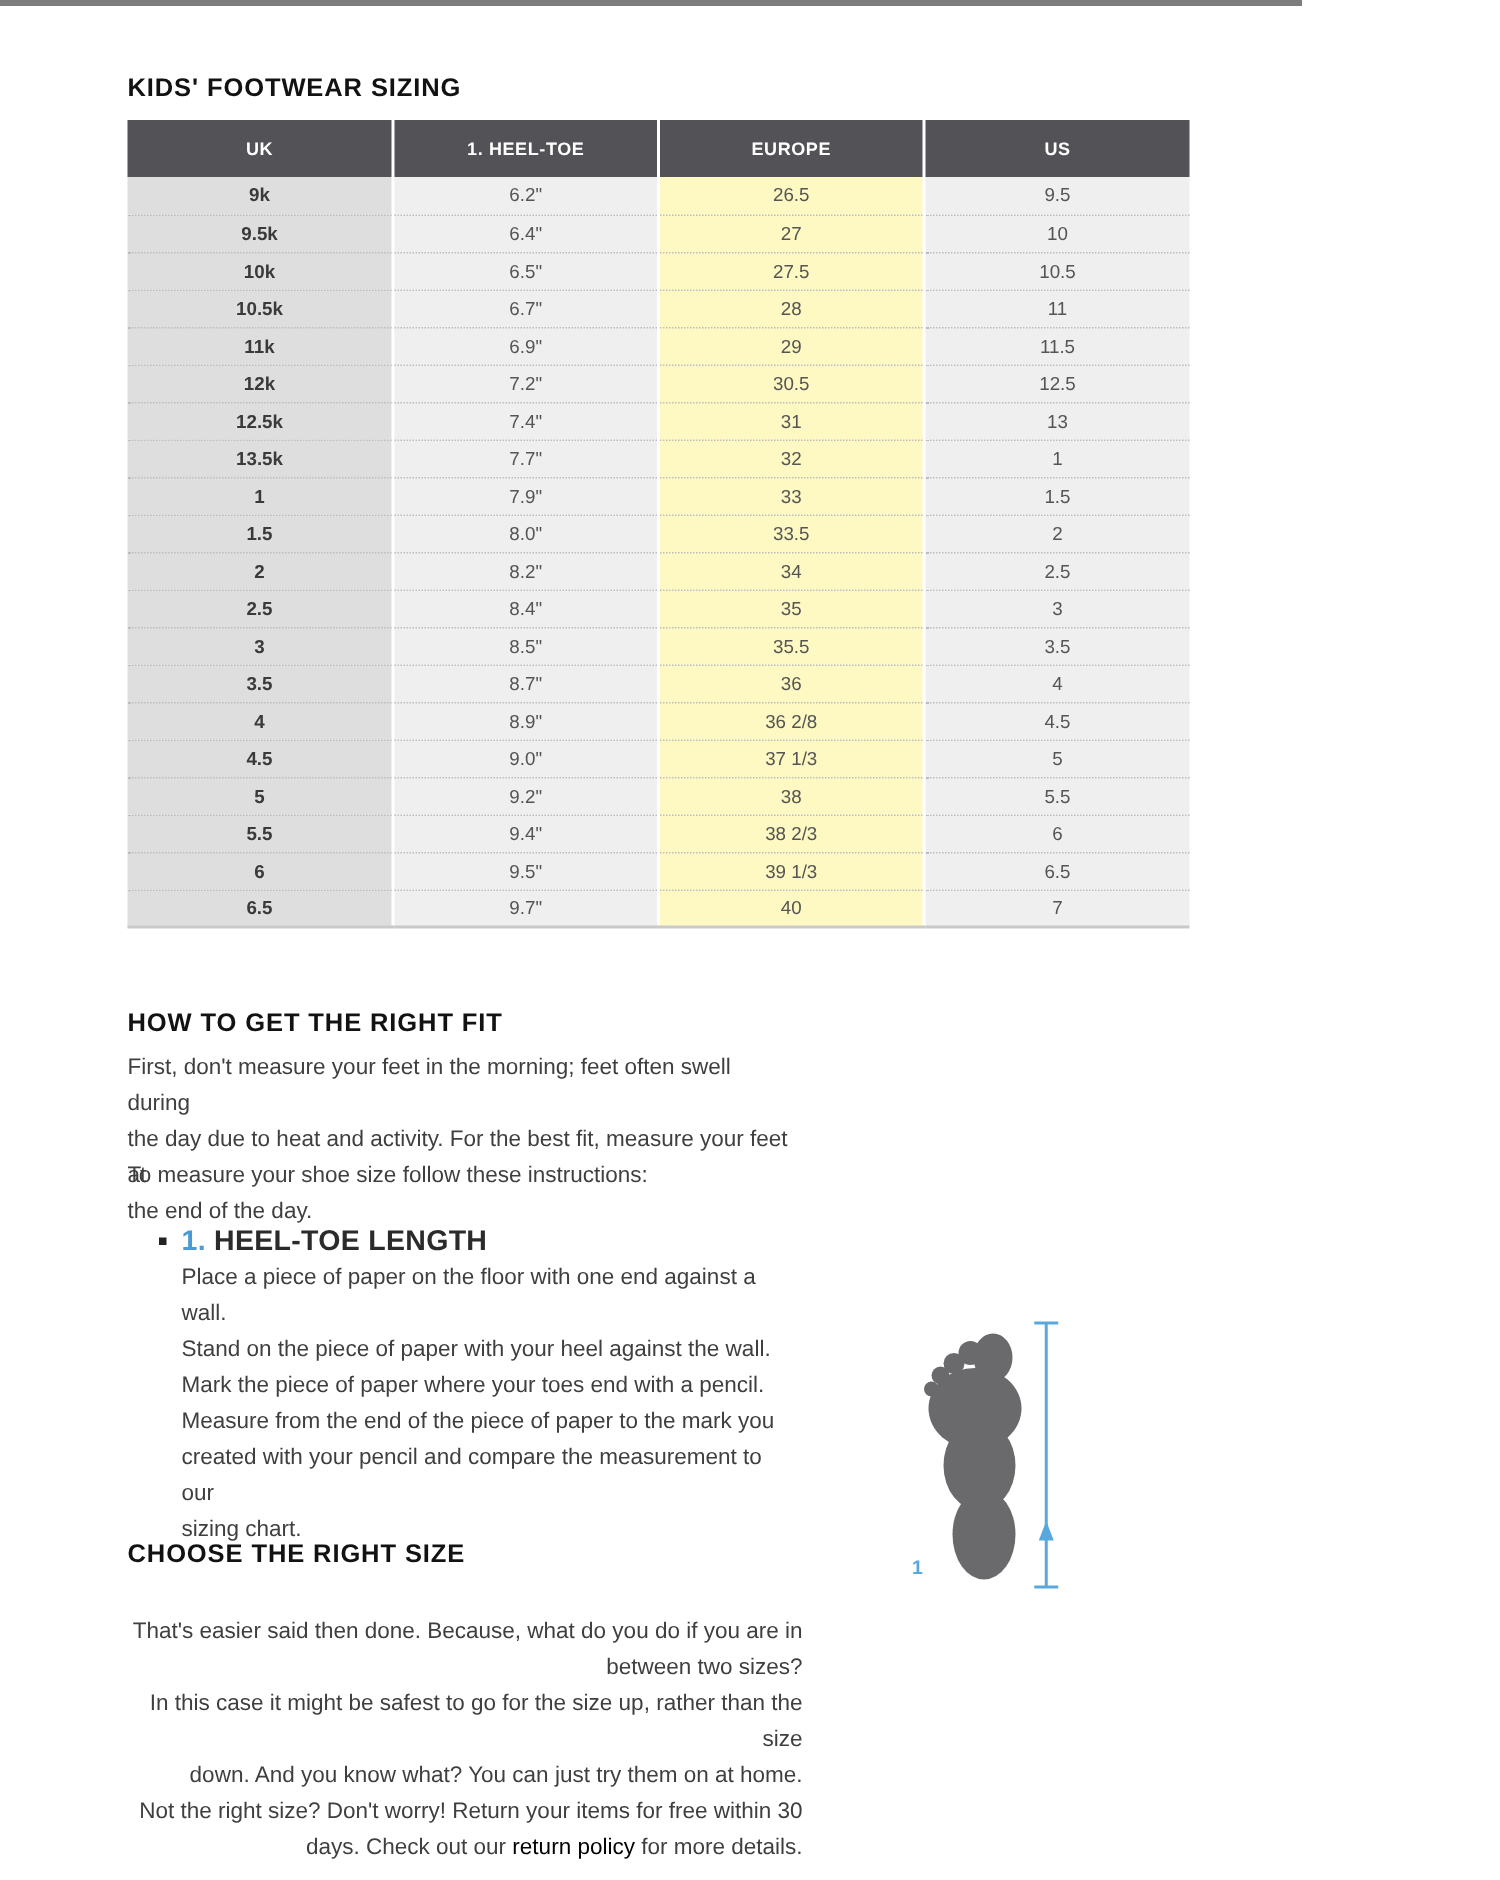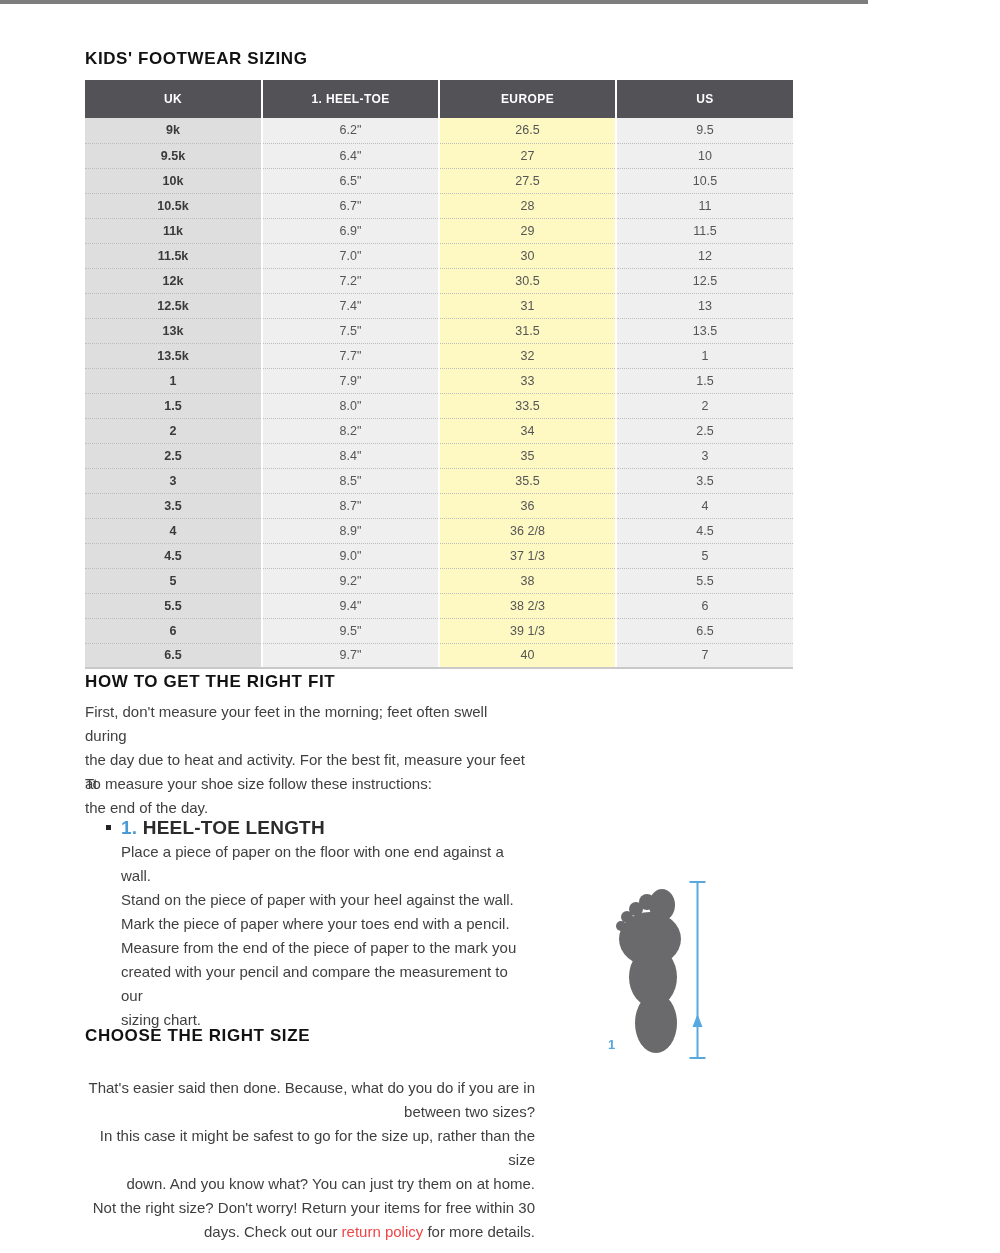--- a/index.html
+++ b/index.html
@@ -58,21 +58,21 @@
   .step-title {
     position: absolute; left: 121px; top: 816px; margin: 0;
     font-size: 19px; font-weight: bold; color: #2b2b2b;
     line-height: 24px; letter-spacing: 0.2px;
   }
   .step-num { color: #4a9bd3; }
   .step-body { left: 121px; top: 840px; width: 410px; }
   .fit-intro { top: 700px; width: 440px; }
   .fit-lead { top: 772px; width: 440px; }
   .choose-body { top: 1052px; width: 450px; text-align: right; }
-  .link { color: #ef4444; text-decoration: none; cursor: pointer; }
+  .link { color: #000000; text-decoration: none; cursor: pointer; }
   
   .foot-svg { position: absolute; left: 600px; top: 877px; }
   .measure-svg { position: absolute; left: 688px; top: 880px; }
   .diagram-label {
     position: absolute; left: 608px; top: 1037px;
     font-size: 13px; font-weight: bold; color: #57a8de;
   }
 </style>
 </head>
 <body>
@@ -117,42 +117,30 @@
           <td class="c2">28</td>
           <td class="c3">11</td>
         </tr>
         <tr>
           <td class="c0">11k</td>
           <td class="c1">6.9"</td>
           <td class="c2">29</td>
           <td class="c3">11.5</td>
         </tr>
         <tr>
-          <td class="c0">11.5k</td>
-          <td class="c1">7.0"</td>
-          <td class="c2">30</td>
-          <td class="c3">12</td>
-        </tr>
-        <tr>
           <td class="c0">12k</td>
           <td class="c1">7.2"</td>
           <td class="c2">30.5</td>
           <td class="c3">12.5</td>
         </tr>
         <tr>
           <td class="c0">12.5k</td>
           <td class="c1">7.4"</td>
           <td class="c2">31</td>
           <td class="c3">13</td>
-        </tr>
-        <tr>
-          <td class="c0">13k</td>
-          <td class="c1">7.5"</td>
-          <td class="c2">31.5</td>
-          <td class="c3">13.5</td>
         </tr>
         <tr>
           <td class="c0">13.5k</td>
           <td class="c1">7.7"</td>
           <td class="c2">32</td>
           <td class="c3">1</td>
         </tr>
         <tr>
           <td class="c0">1</td>
           <td class="c1">7.9"</td>

